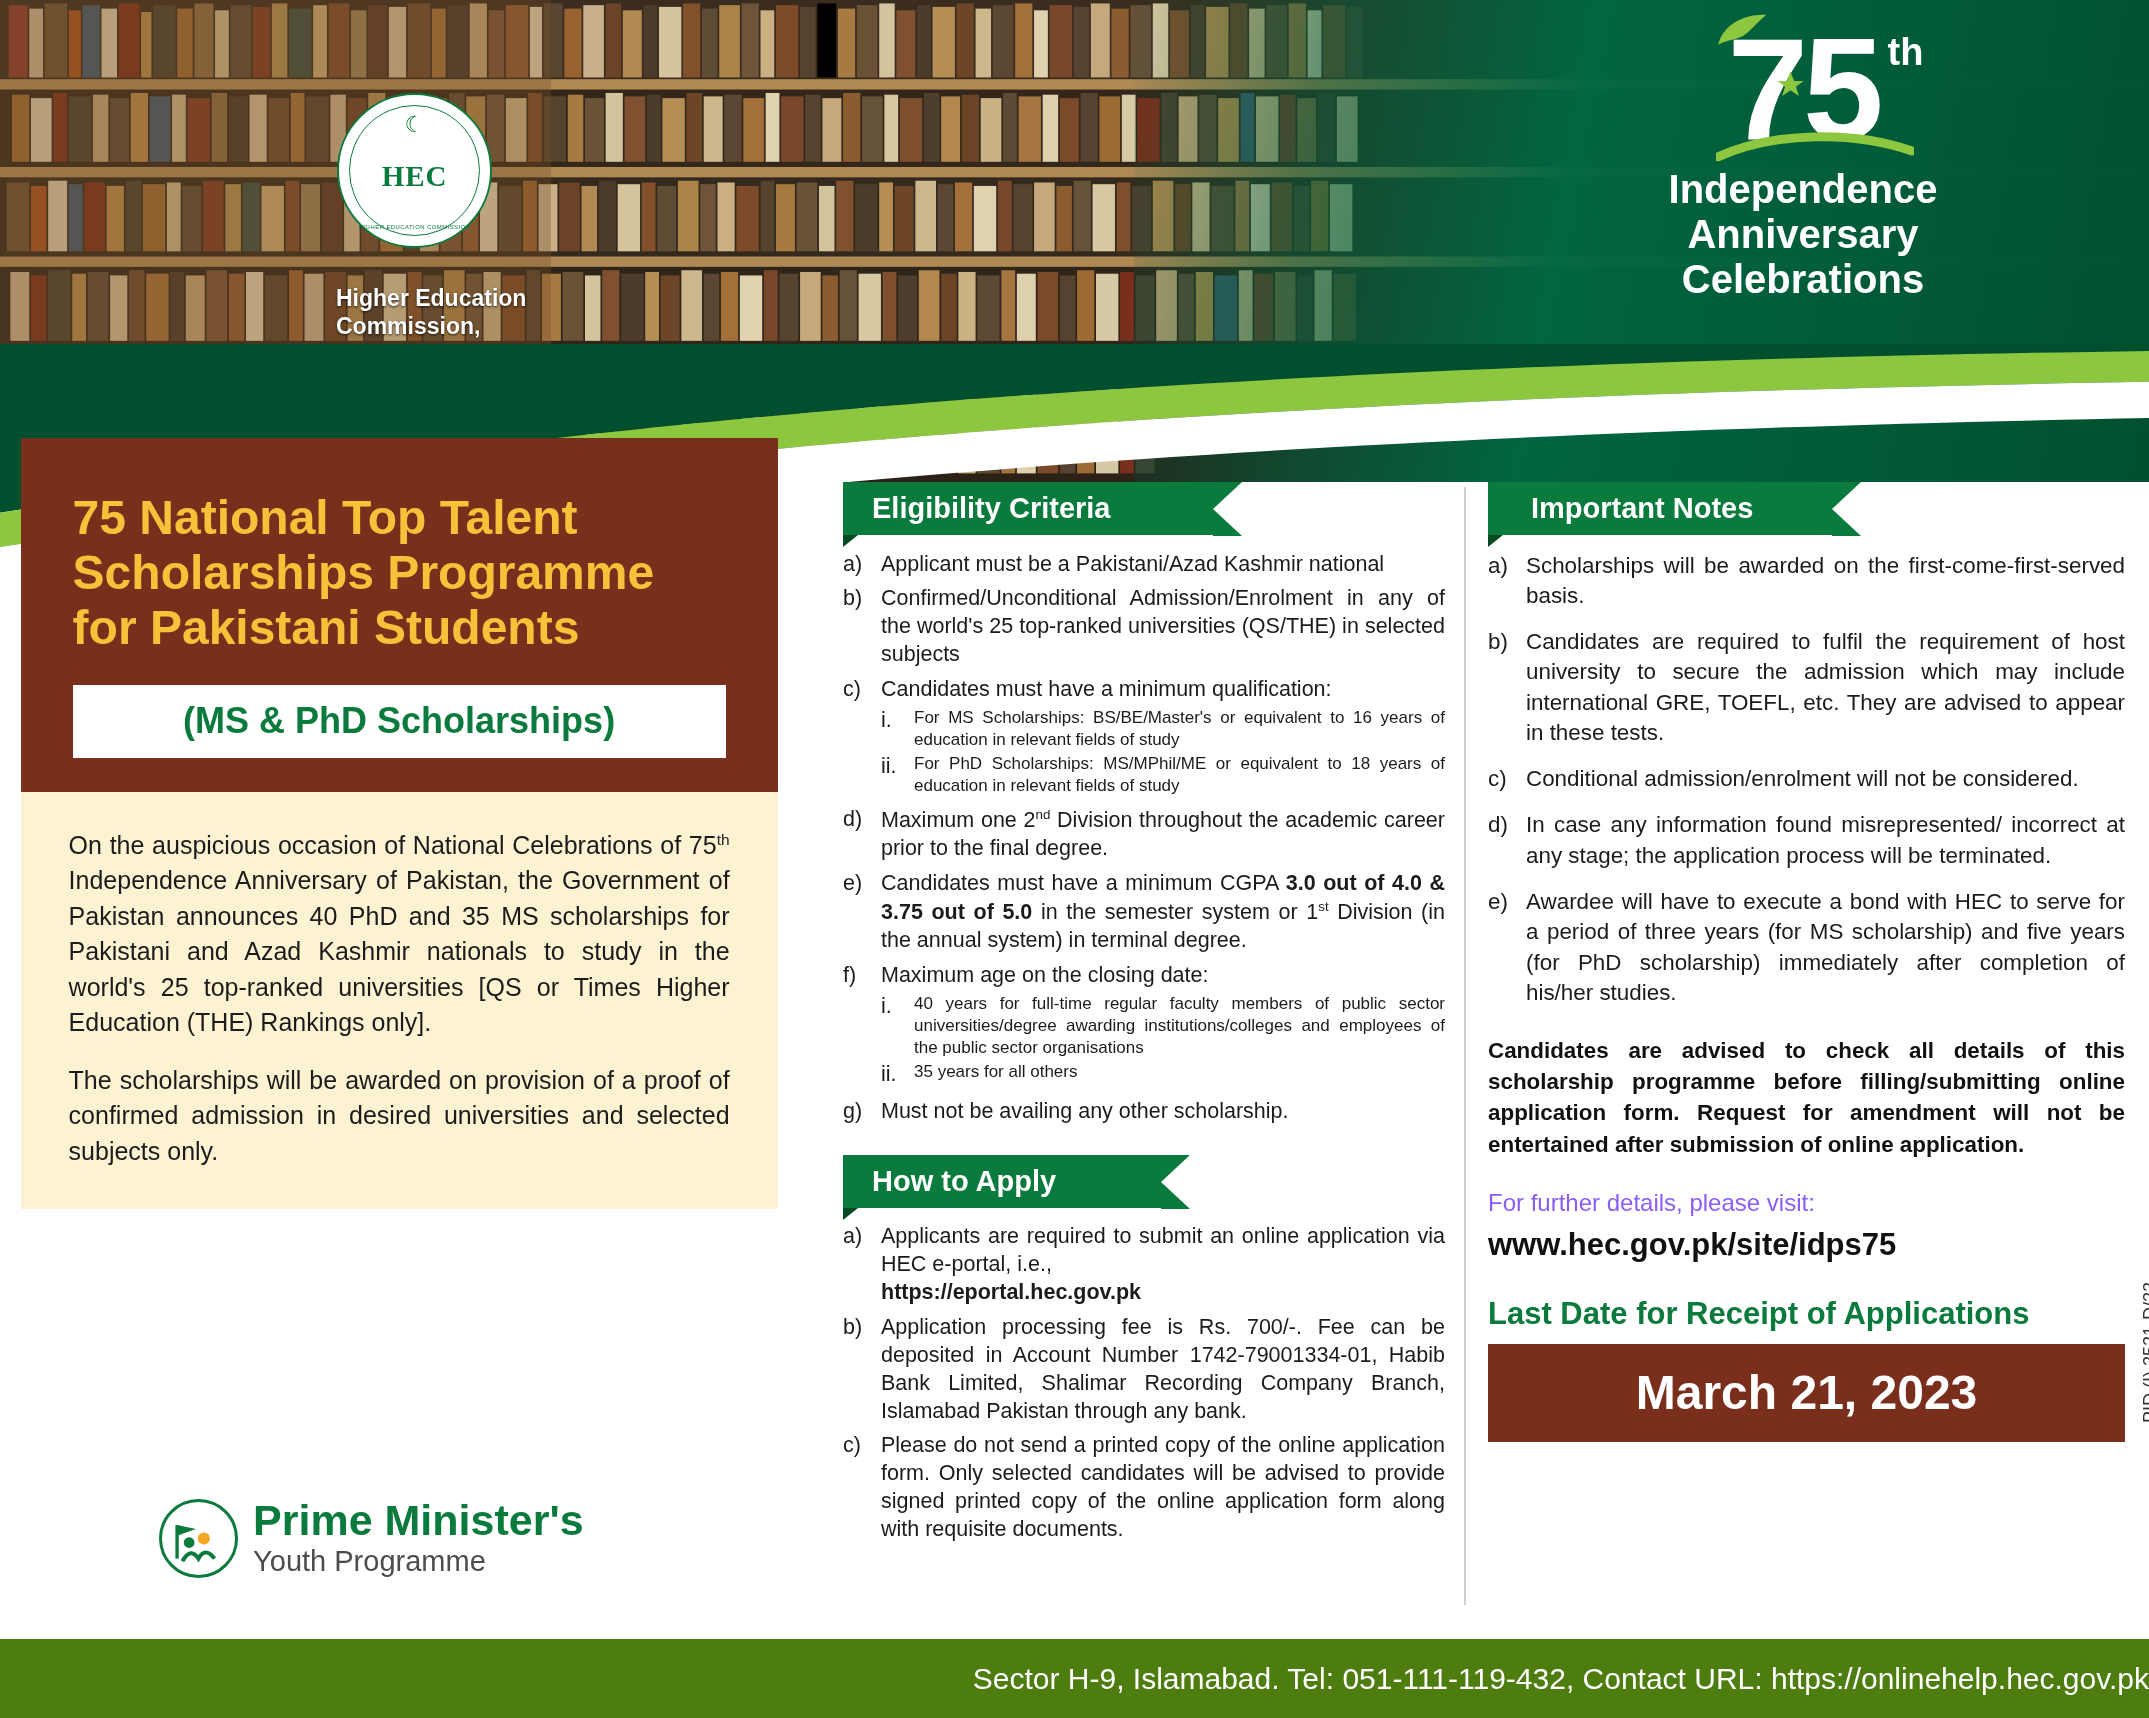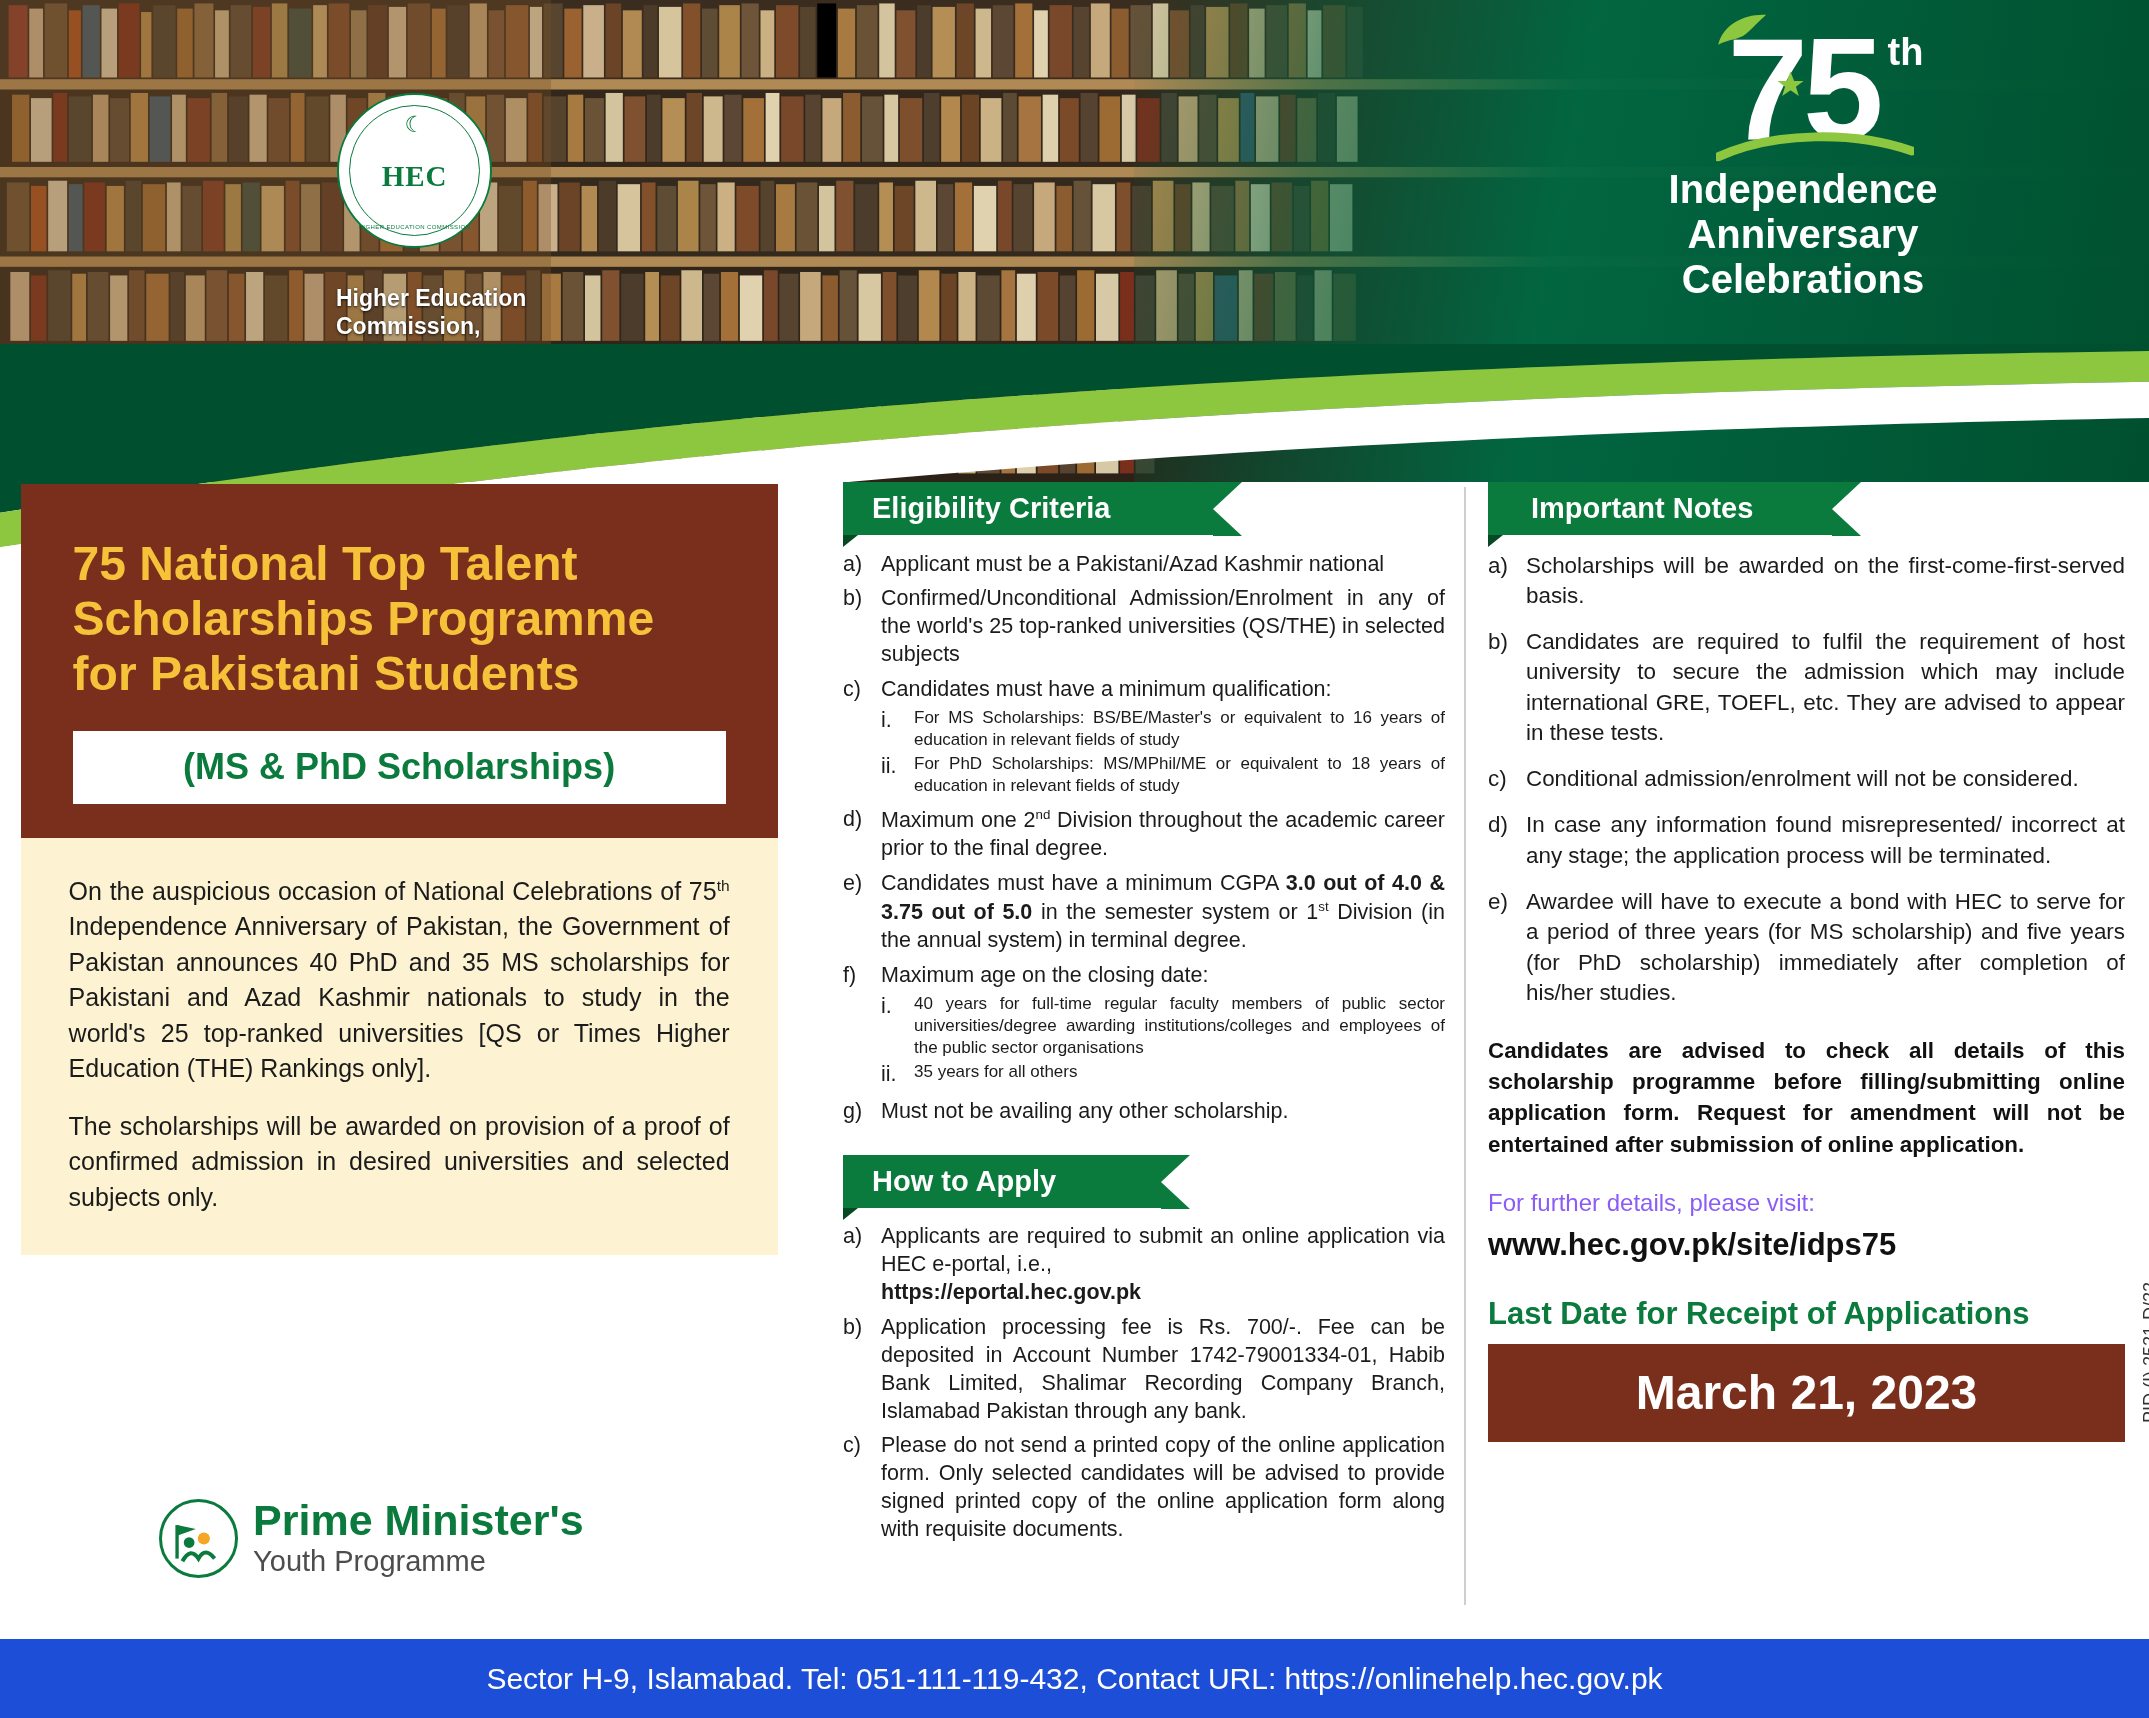--- a/index.html
+++ b/index.html
@@ -28,21 +28,21 @@
   .num75{position:relative;font-family:"Liberation Sans",sans-serif;font-weight:bold;font-size:145px;line-height:1;letter-spacing:-5.2px;
      color:#ffffff;display:inline-block;}
   .num75 .sup{position:absolute;right:-45px;top:15.5px;font-size:38px;font-weight:bold;letter-spacing:0;}
   .num75 .leaf{position:absolute;left:-17px;top:-6.9px;width:60px;height:60px;}
   .ind-lines{font-size:40px;font-weight:bold;line-height:1.12;margin-top:5.2px;}
 
   
   .curve{position:absolute;left:0;top:344px;width:2149px;height:241px;pointer-events:none;}
 
   
-  .left-col{position:absolute;left:20.6px;top:484px;width:757px;}
+  .left-col{position:absolute;left:20.6px;top:438px;width:757px;}
   .maroon{position:relative;background:#7a2f1c;width:757px;padding:52px 0 34px 0;box-sizing:border-box;}
   .title{color:#f5c23a;font-weight:bold;font-size:48px;line-height:1.15;padding:0 52px;}
   .subtitle-box{margin:29px 52px 0 52px;background:#ffffff;padding:15.5px 8.6px;text-align:center;}
   .subtitle-box span{color:#0a7a3d;font-size:36px;font-weight:bold;}
   .cream{background:#fdf3d2;width:757px;padding:36px 48px 40px 48px;box-sizing:border-box;}
   .cream p{margin:0 0 22.4px 0;color:#1b1b1b;font-size:25px;line-height:1.42;text-align:justify;}
   .cream p:last-child{margin-bottom:0;}
   .cream sup{font-size:.62em;}
 
   .pmyp{position:absolute;left:20.6px;top:1499px;width:757px;display:flex;align-items:center;gap:15.5px;padding-left:138px;box-sizing:border-box;}
@@ -78,21 +78,21 @@
 
   .note-bold{margin-top:26px;font-size:22.4px;line-height:1.4;font-weight:bold;color:#111;text-align:justify;}
   .visit{margin-top:29px;font-size:24px;color:#8b5cf6;}
   .url-big{margin-top:10.3px;font-size:31px;font-weight:bold;color:#111;}
   .lastdate{margin-top:33px;font-size:31px;font-weight:bold;color:#0a7a3d;}
   .datebox{margin-top:12px;background:#7a2f1c;color:#fff;font-size:48px;font-weight:bold;text-align:center;padding:20.6px 0 22.4px 0;}
 
   .pid{position:absolute;right:8.6px;top:1282px;transform:rotate(-90deg);transform-origin:right top;font-size:18px;color:#333;white-space:nowrap;}
 
   
-  .footer{position:absolute;left:0;bottom:0;width:2149px;height:79px;background:#1d4ed8;display:flex;align-items:center;justify-content:center;}
+  .footer{position:absolute;left:0;bottom:0;width:2149px;height:79px;background:#4d7c0f;display:flex;align-items:center;justify-content:flex-end;}
   .footer span{color:#fff;font-size:30px;}
   .footer-strip{position:absolute;left:0;bottom:79px;width:2149px;height:6.9px;background:#ffffff;}
   .eportal{font-weight:bold;}
 </style>
 </head>
 <body>
 
 <div class="poster">
 
   <div class="banner">

